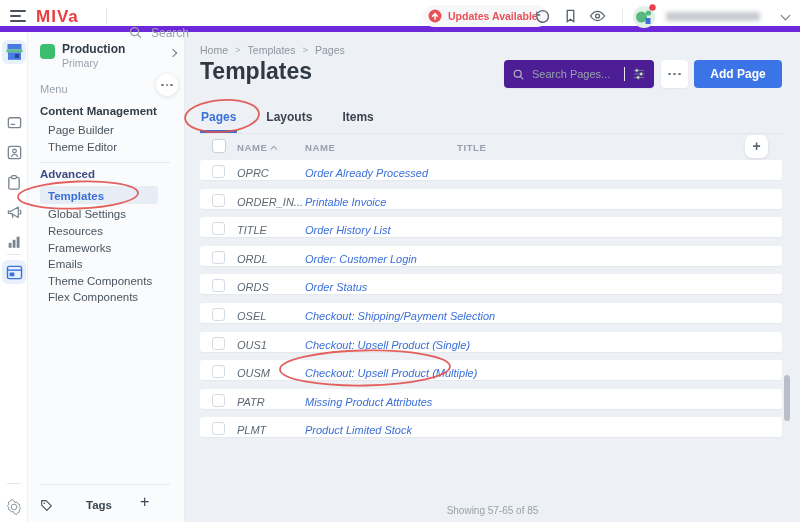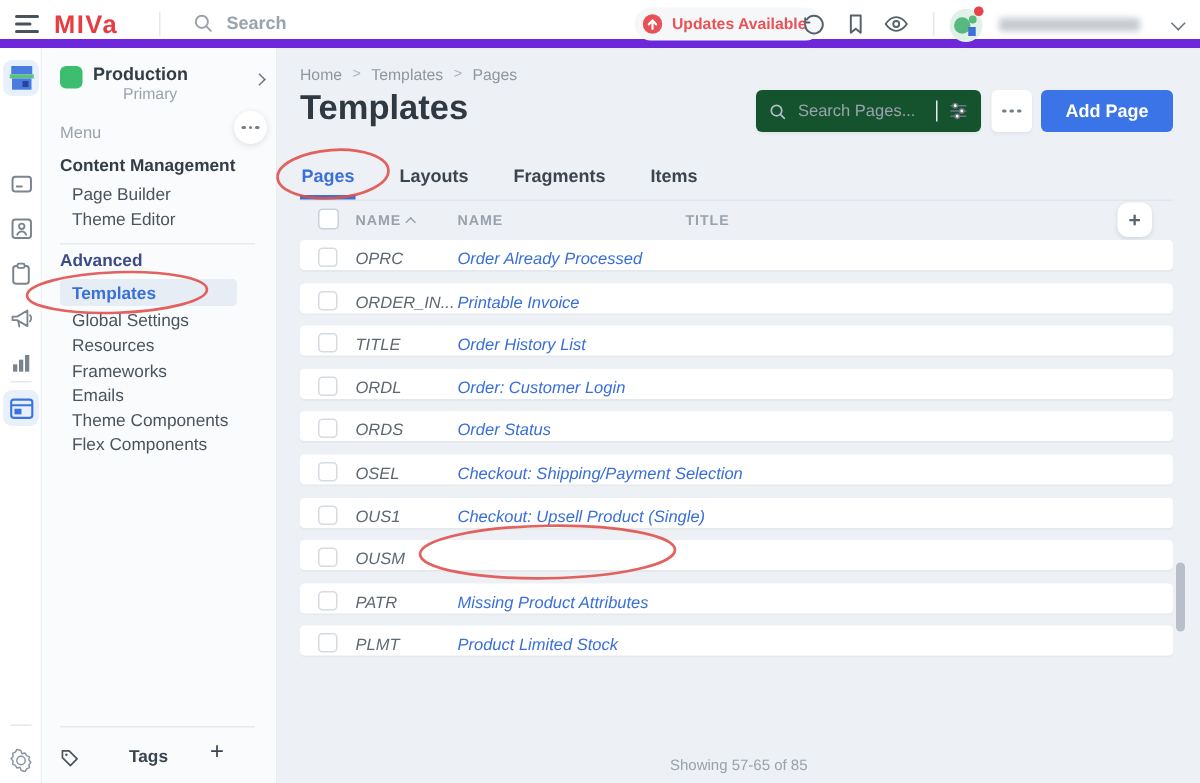--- a/index.html
+++ b/index.html
@@ -9,58 +9,58 @@
     background:#edf0f4; font-family:"Liberation Sans", sans-serif;
     -webkit-font-smoothing:antialiased;
   }
   
   .topbar { position:absolute; top:0; left:0; width:800px; height:32px; background:#fff; border-bottom:6px solid #6d28d9; z-index:30; }
   .hamburger { position:absolute; left:10px; top:10px; width:16px; height:12px; cursor:pointer; }
   .hamburger i { display:block; height:2px; background:#4a535c; border-radius:1px; margin-bottom:3px; }
   .hamburger i:nth-child(2){ width:11px; }
   .brand { position:absolute; left:36px; top:7px; font-size:17px; font-weight:800; letter-spacing:1px; color:#e93c3f; }
   .tb-divider { position:absolute; left:106px; top:8px; width:1px; height:16px; background:#e5e9ed; }
-  .tb-search { position:absolute; left:128px; top:8px; display:flex; align-items:flex-start; gap:8px;font-weight:bold; }
+  .tb-search { position:absolute; left:128px; top:25px; display:flex; align-items:flex-end; gap:8px; }
   .tb-search .ph { font-size:12px; color:#9aa3ad; }
   .pill-updates { position:absolute; left:423px; top:5px; height:22px; padding:0 10px 0 5px; background:#f6f7f9; border-radius:12px; display:flex; align-items:center; gap:6px; cursor:pointer; }
   .pill-updates .txt { font-size:10.5px; font-weight:700; color:#e85257; }
   .tb-ic { position:absolute; top:7px; width:18px; height:18px; display:flex; align-items:center; justify-content:center; cursor:pointer; }
   .tb-divider2 { position:absolute; left:622px; top:8px; width:1px; height:16px; background:#e5e9ed; }
   .avatar { position:absolute; left:633px; top:4px; width:24px; height:24px; }
   .email-blur { position:absolute; left:666px; top:12px; width:94px; height:9px; background:#c7cbd1; border-radius:2px; filter:blur(2px); }
   .chev-down { position:absolute; left:782px; top:12px; width:7px; height:7px; border-right:1.5px solid #6b7681; border-bottom:1.5px solid #6b7681; transform:rotate(45deg); }
   
   .rail { position:absolute; left:0; top:32px; width:28px; height:490px; background:#fff; border-right:1px solid #eef1f4; z-index:20; }
   .rail-item { position:absolute; left:2px; width:24px; height:24px; border-radius:6px; display:flex; align-items:center; justify-content:center; cursor:pointer; }
   .rail-item.active { background:#e7f0fb; }
   .rail-div { position:absolute; left:7px; width:14px; height:1px; background:#e3e8ed; }
   
   .sidebar { position:absolute; left:28px; top:32px; width:157px; height:490px; background:#fafbfc; border-right:1px solid #e9edf1; z-index:20; }
   .store-sq { position:absolute; left:12px; top:12px; width:15px; height:15px; border-radius:4px; background:#3dbd6e; }
   .store-name { position:absolute; left:34px; top:10px; font-size:12px; font-weight:700; color:#313c47; }
-  .store-type { position:absolute; left:34px; top:25px; font-size:10.5px; color:#9aa3ad;margin-left:20px; }
+  .store-type { position:absolute; left:34px; top:25px; font-size:10.5px; color:#9aa3ad; }
   .chev-right { position:absolute; left:142px; top:18px; width:6px; height:6px; border-right:1.5px solid #6b7681; border-bottom:1.5px solid #6b7681; transform:rotate(-45deg); cursor:pointer; }
   .menu-label { position:absolute; left:12px; top:51px; font-size:11px; color:#9aa3ad; }
   .menu-dots { position:absolute; left:128px; top:42px; width:22px; height:22px; border-radius:50%; background:#fff; box-shadow:0 1px 4px rgba(40,50,60,.14); display:flex; align-items:center; justify-content:center; gap:2px; cursor:pointer; }
   .menu-dots b, .dots-btn b { width:2.5px; height:2.5px; border-radius:50%; background:#727d88; display:block; }
   .sec-label { position:absolute; left:12px; font-size:11.5px; font-weight:700; color:#323d48; }
   .sec-label.adv { color:#3d4b86; }
   .side-item { position:absolute; left:20px; font-size:11.5px; color:#49545f; cursor:pointer; white-space:nowrap; }
   .side-active-bg { position:absolute; left:12px; top:154px; width:118px; height:18px; background:#e7edf5; border-radius:3px; }
   .side-item.active { color:#3a6fd8; font-weight:600; }
   .side-div { position:absolute; left:12px; width:130px; height:1px; background:#e6eaee; }
   .tags-row { position:absolute; left:0; top:458px; width:157px; height:32px; }
   .tags-label { position:absolute; left:30px; top:9px; font-size:11.5px; font-weight:600; color:#3a4551;margin-left:28px; }
   .tags-plus { position:absolute; left:112px; top:3px; font-size:16px; font-weight:400; color:#3a4551; cursor:pointer; }
   
   .content { position:absolute; left:185px; top:32px; width:615px; height:490px; background:#edf0f4; }
   .breadcrumb { position:absolute; left:15px; top:12px; font-size:10.5px; color:#8d97a1; display:flex; gap:7px; }
   .breadcrumb .sep { color:#aab3bc; font-size:9.5px; }
   .page-title { position:absolute; left:15px; top:26px; font-size:23px; font-weight:700; color:#2e3944; }
-  .search-pages { position:absolute; top:28px; right:146px; width:150px; height:28px; background:#14532d; border-radius:4px; box-shadow:0 1px 2px rgba(40,50,60,.06); display:flex; align-items:center; padding:0 8px; gap:7px; }
+  .search-pages { position:absolute; top:28px; right:146px; width:150px; height:28px; background:#4c1d95; border-radius:4px; box-shadow:0 1px 2px rgba(40,50,60,.06); display:flex; align-items:center; padding:0 8px; gap:7px; }
   .search-pages .ph { font-size:11px; color:#9aa3ad; flex:1; }
   .search-pages .vdiv { width:1px; height:14px; background:#e5e9ed; }
   .dots-btn { position:absolute; top:28px; right:112px; width:27px; height:28px; background:#fff; border-radius:4px; box-shadow:0 1px 2px rgba(40,50,60,.06); display:flex; align-items:center; justify-content:center; gap:2.5px; cursor:pointer; }
   .add-page { position:absolute; top:28px; right:18px; width:88px; height:28px; background:#3b74e6; border:none; border-radius:4px; color:#fff; font-size:12px; font-weight:700; font-family:"Liberation Sans",sans-serif; cursor:pointer; }
   .tabs { position:absolute; left:15px; right:18px; top:74px; height:28px; border-bottom:1px solid #e2e7ed; display:flex; gap:28px; }
   .tab { font-size:12px; font-weight:700; color:#3a4551; padding:4px 1px 0 1px; cursor:pointer; }
   .tab.active { color:#3a6fd8; border-bottom:3px solid #3a6fd8; }
   .thead { position:absolute; left:15px; right:18px; top:102px; height:26px; }
   .thead .col { position:absolute; top:8px; font-size:9.5px; font-weight:700; letter-spacing:.6px; color:#98a2ad; }
   .sort-caret { display:inline-block; width:5px; height:5px; border-left:1.4px solid #98a2ad; border-top:1.4px solid #98a2ad; transform:rotate(45deg) translateY(1px); margin-left:5px; }
@@ -262,21 +262,20 @@
     <div class="dots-btn">
         <b></b>
         <b></b>
         <b></b>
       </div>
     <button class="add-page">Add Page</button>
 
     <div class="tabs">
       <div class="tab active">Pages</div>
       <div class="tab">Layouts</div>
-      <div class="tab">Fragments</div>
       <div class="tab">Items</div>
     </div>
 
     <div class="thead">
       <span class="checkbox" style="left:12px"></span>
       <span class="col" style="left:37px"><span>NAME</span><i class="sort-caret"></i></span>
       <span class="col" style="left:105px">NAME</span>
       <span class="col" style="left:257px">TITLE</span>
       <button class="thead-plus">+</button>
     </div>
@@ -313,20 +312,21 @@
         <a class="cell-name">Checkout: Shipping/Payment Selection</a>
       </div>
       <div class="row-card">
         <span class="checkbox"></span>
         <span class="cell-code">OUS1</span>
         <a class="cell-name">Checkout: Upsell Product (Single)</a>
       </div>
       <div class="row-card">
         <span class="checkbox"></span>
         <span class="cell-code">OUSM</span>
+        <a class="cell-name">Checkout: Upsell Product (Multiple)</a>
       </div>
       <div class="row-card">
         <span class="checkbox"></span>
         <span class="cell-code">PATR</span>
         <a class="cell-name">Missing Product Attributes</a>
       </div>
       <div class="row-card">
         <span class="checkbox"></span>
         <span class="cell-code">PLMT</span>
         <a class="cell-name">Product Limited Stock</a>

